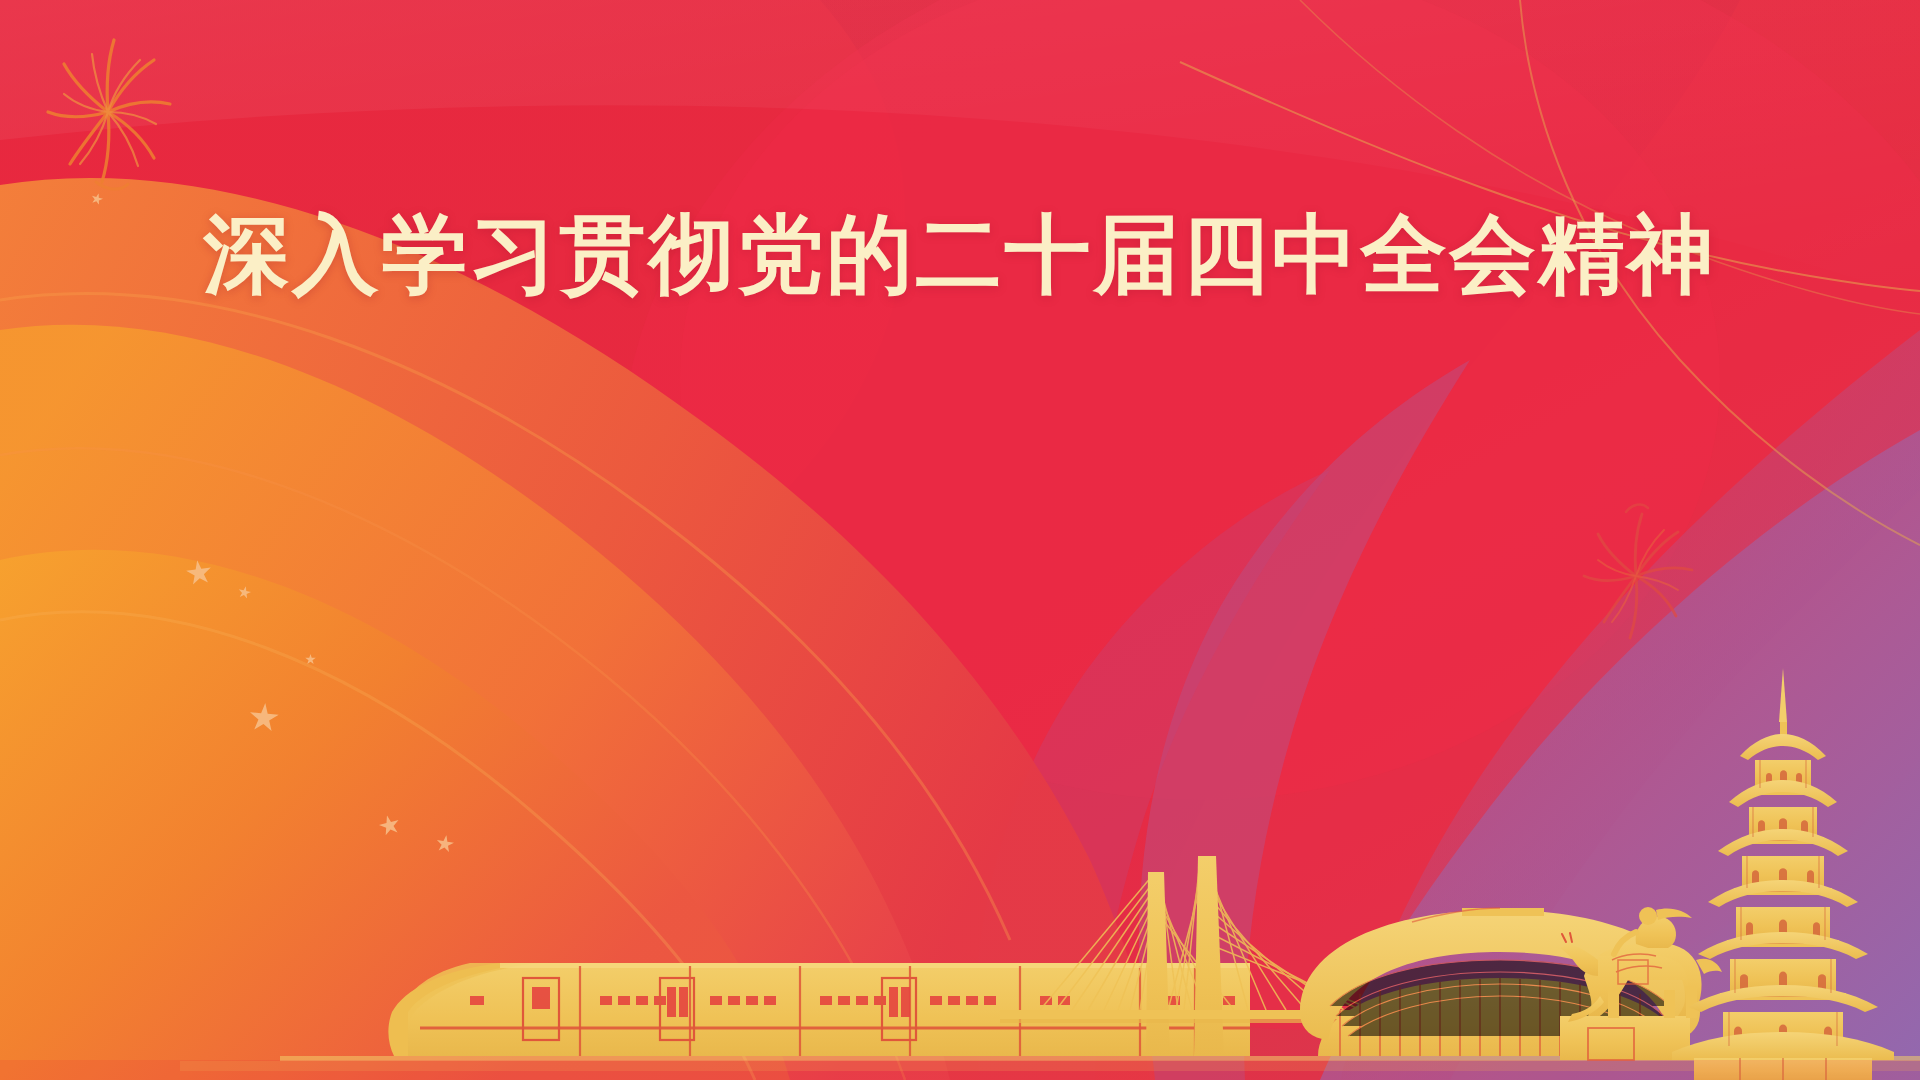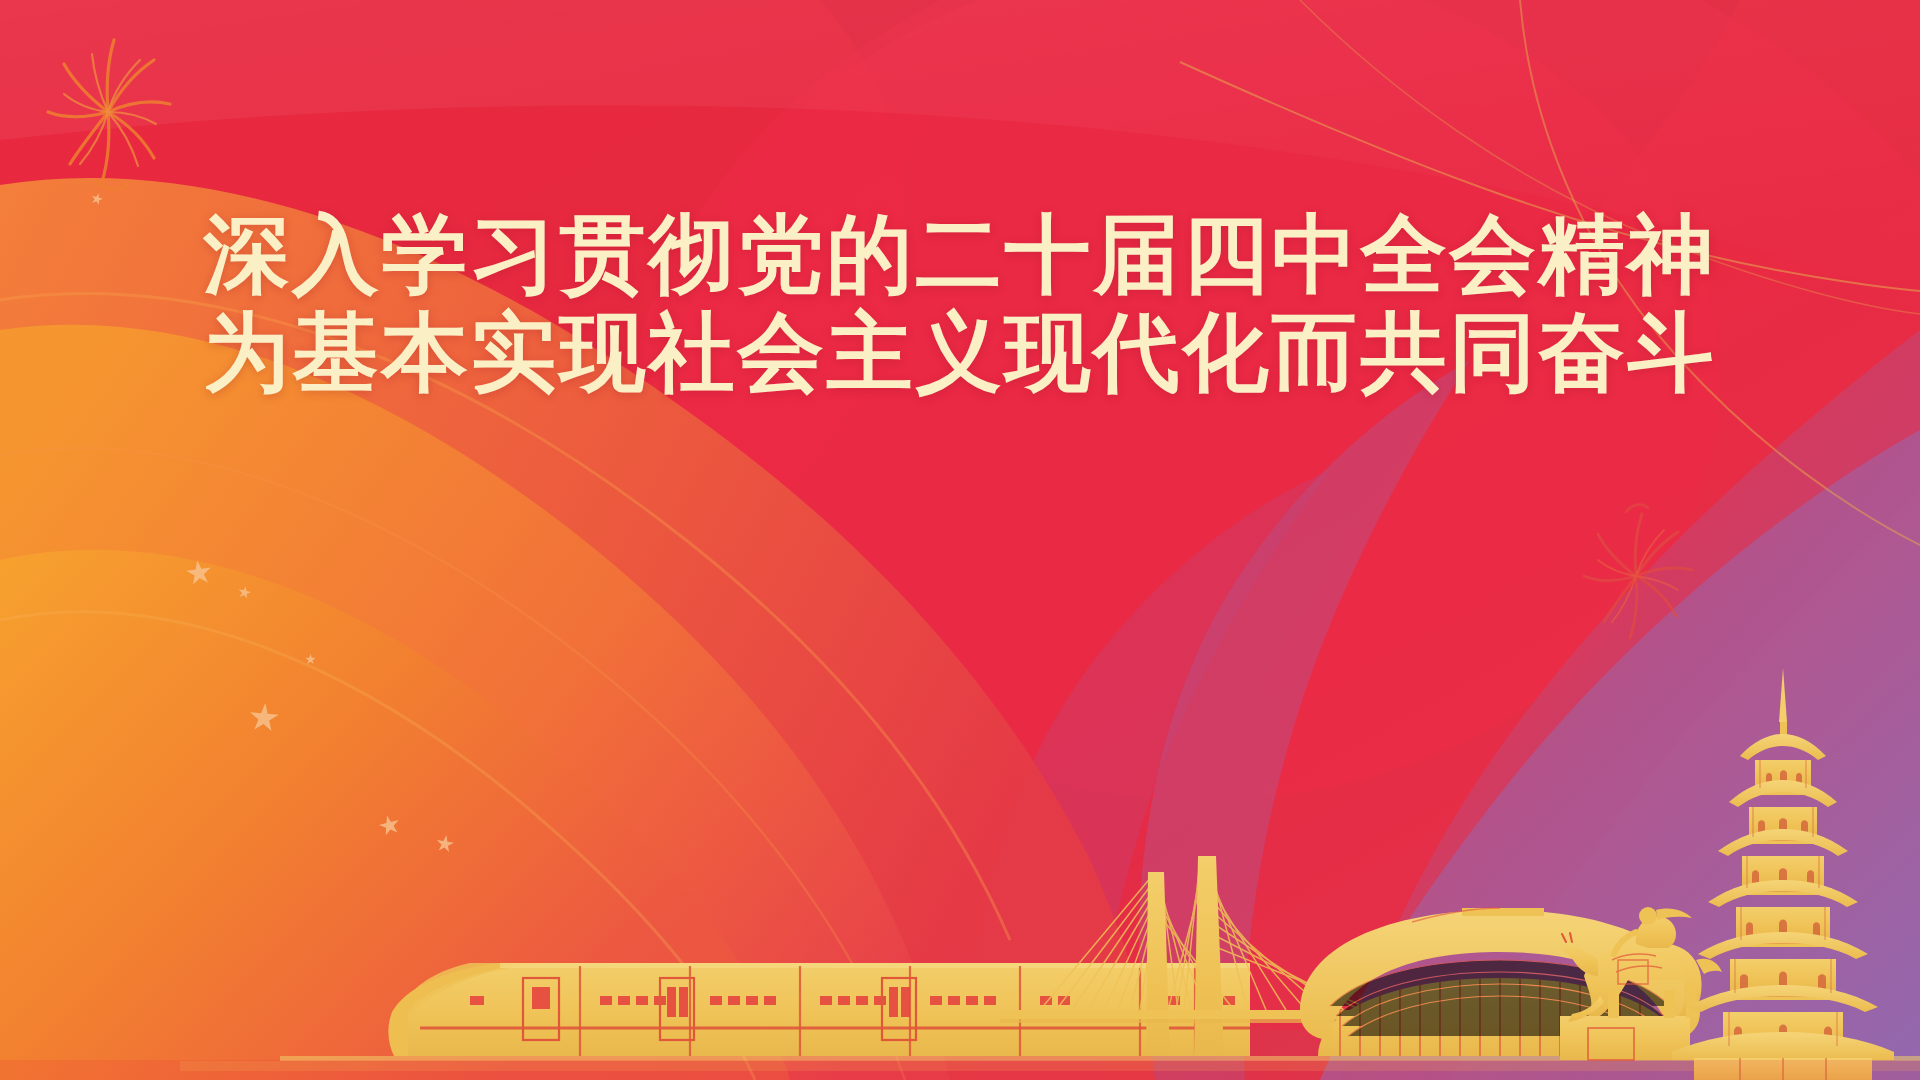--- a/index.html
+++ b/index.html
@@ -181,21 +181,20 @@
     <div class="star" style="left:238px;top:586px;width:13px;height:13px;transform:rotate(12deg);"></div>
     <div class="star" style="left:249px;top:703px;width:30px;height:30px;transform:rotate(5deg);"></div>
     <div class="star" style="left:379px;top:815px;width:21px;height:21px;transform:rotate(-14deg);"></div>
     <div class="star" style="left:436px;top:835px;width:18px;height:18px;transform:rotate(9deg);"></div>
     <div class="star" style="left:305px;top:654px;width:11px;height:11px;"></div>
     <div class="star" style="left:91px;top:193px;width:12px;height:12px;transform:rotate(16deg);"></div>
   </div>
 
   <div id="title-block">
     <span class="title-line">深入学习贯彻党的二十届四中全会精神</span>
-    <span class="title-line">为基本实现社会主义现代化而共同奋斗</span>
   </div>
 
   <div id="skyline">
     <svg viewBox="0 0 1920 420" xmlns="http://www.w3.org/2000/svg">
       <defs>
         <linearGradient id="gold1" x1="0" y1="0" x2="0" y2="1">
           <stop offset="0%" stop-color="#F3CE6A"></stop>
           <stop offset="60%" stop-color="#EFC256"></stop>
           <stop offset="100%" stop-color="#E9B84C"></stop>
         </linearGradient>

